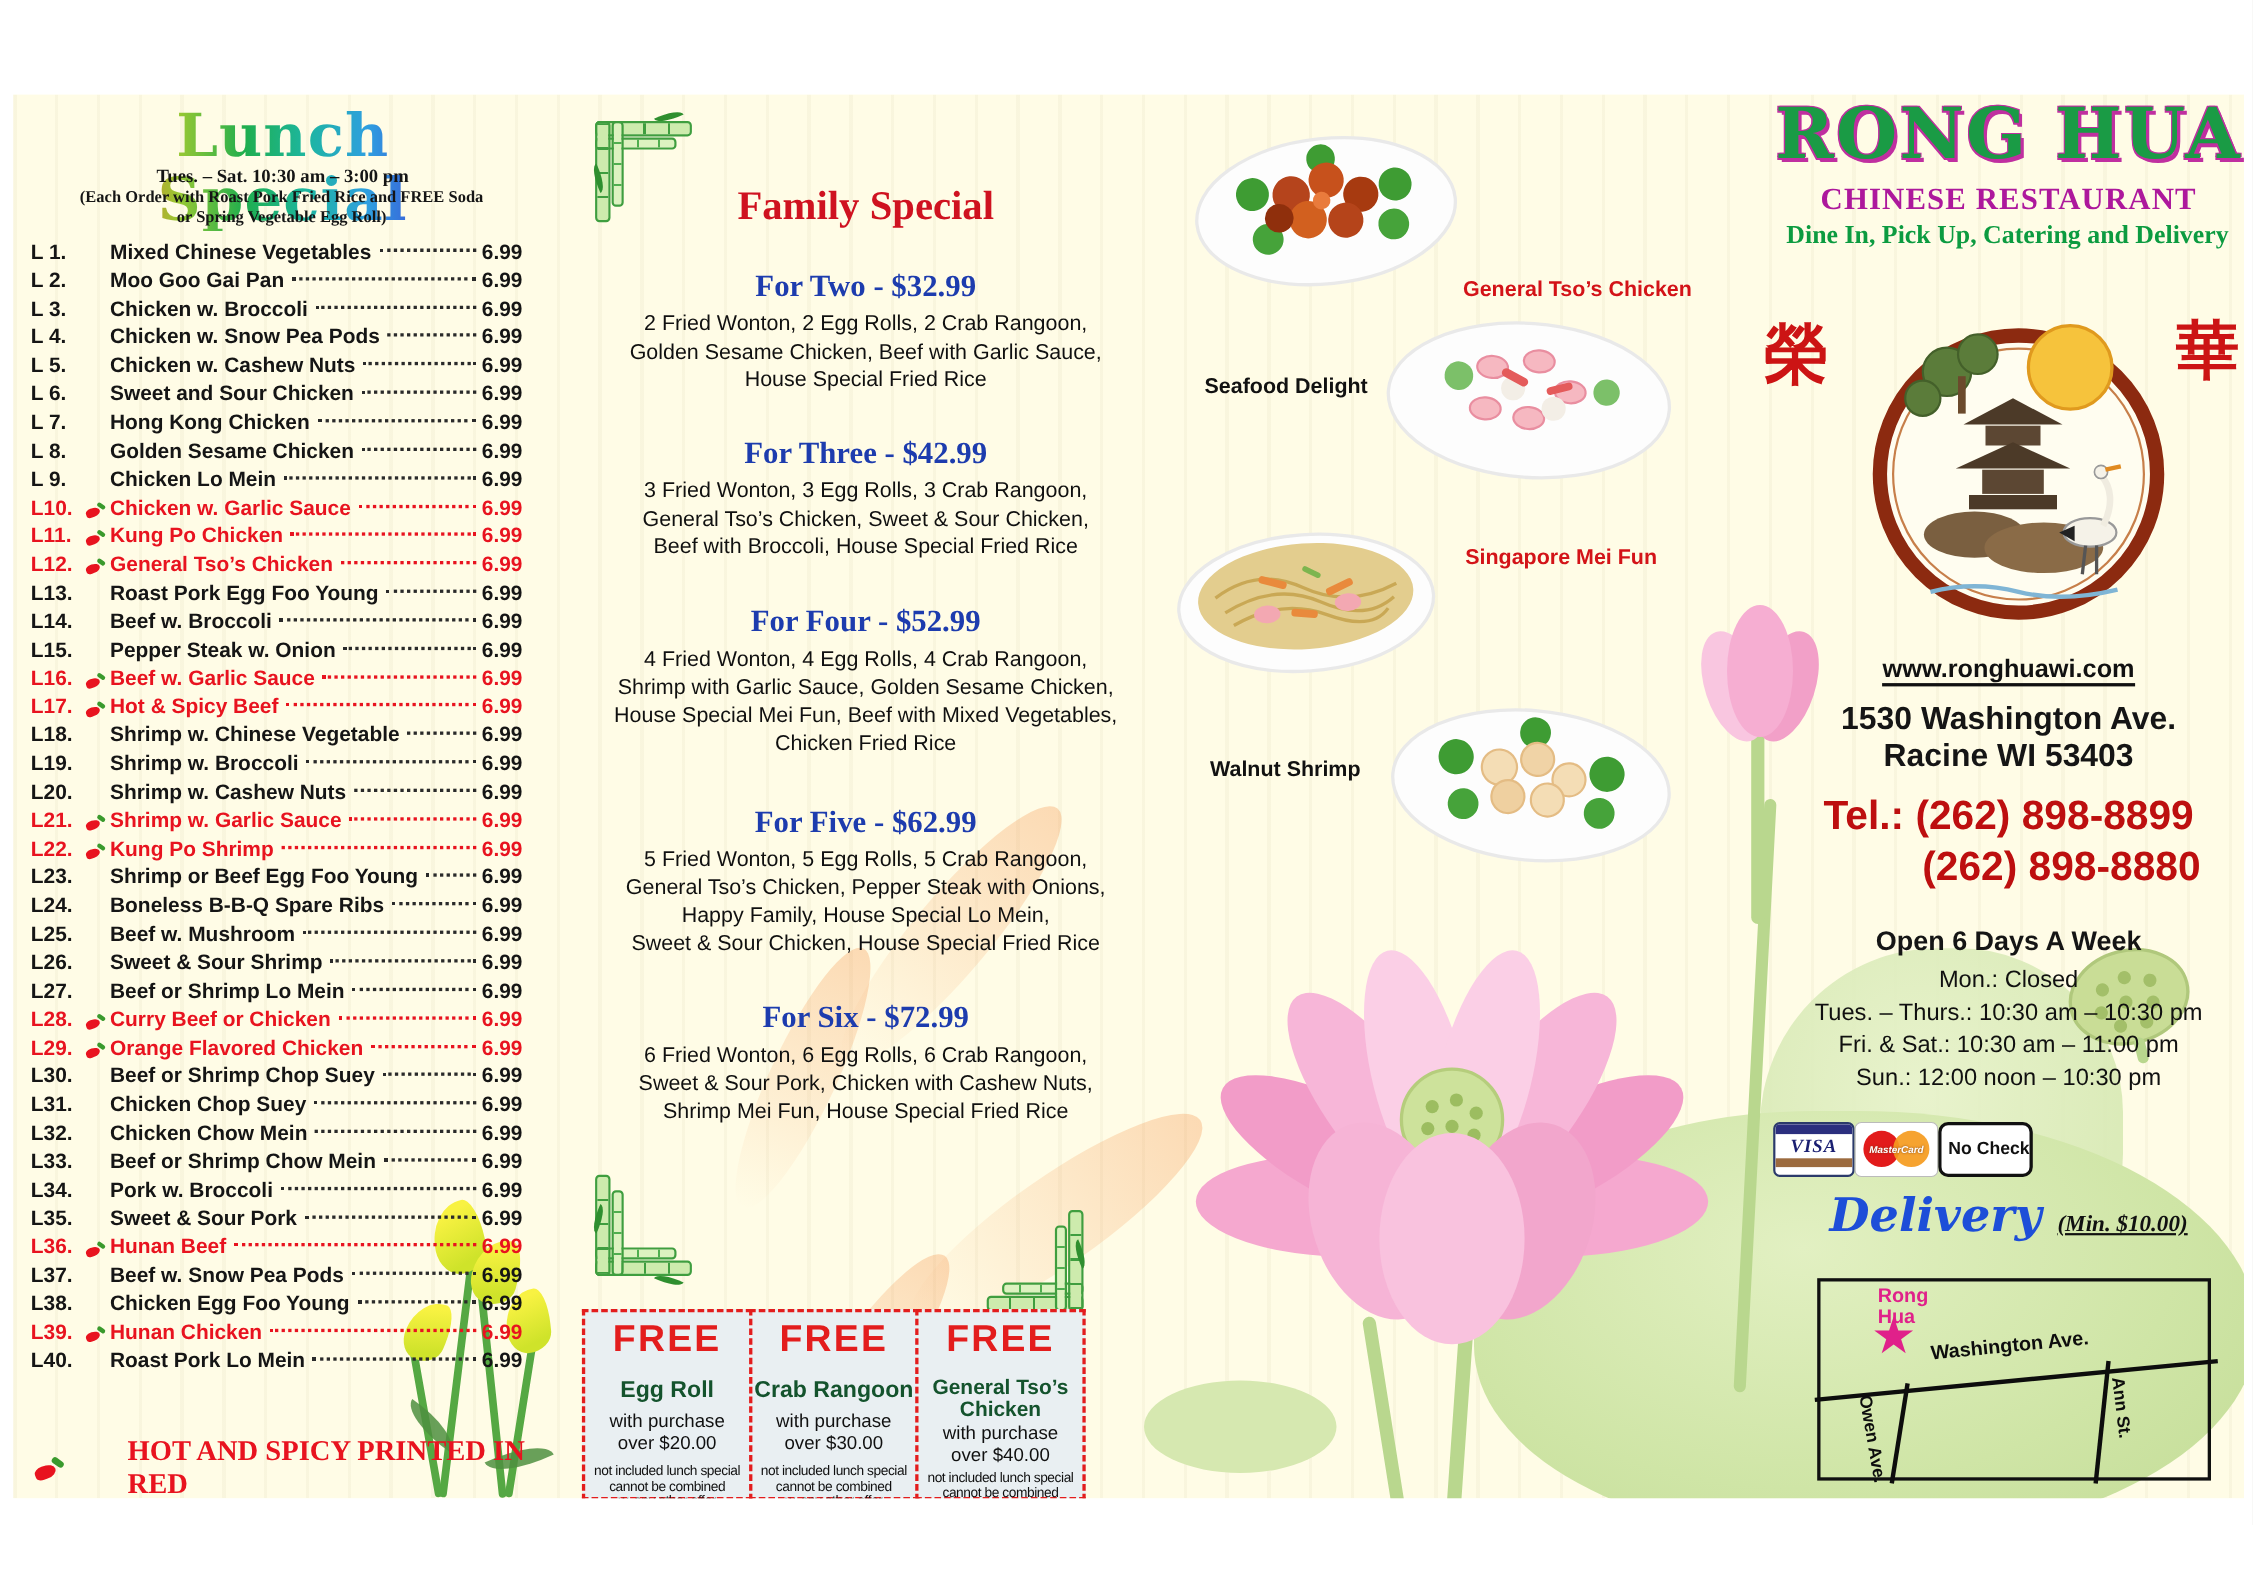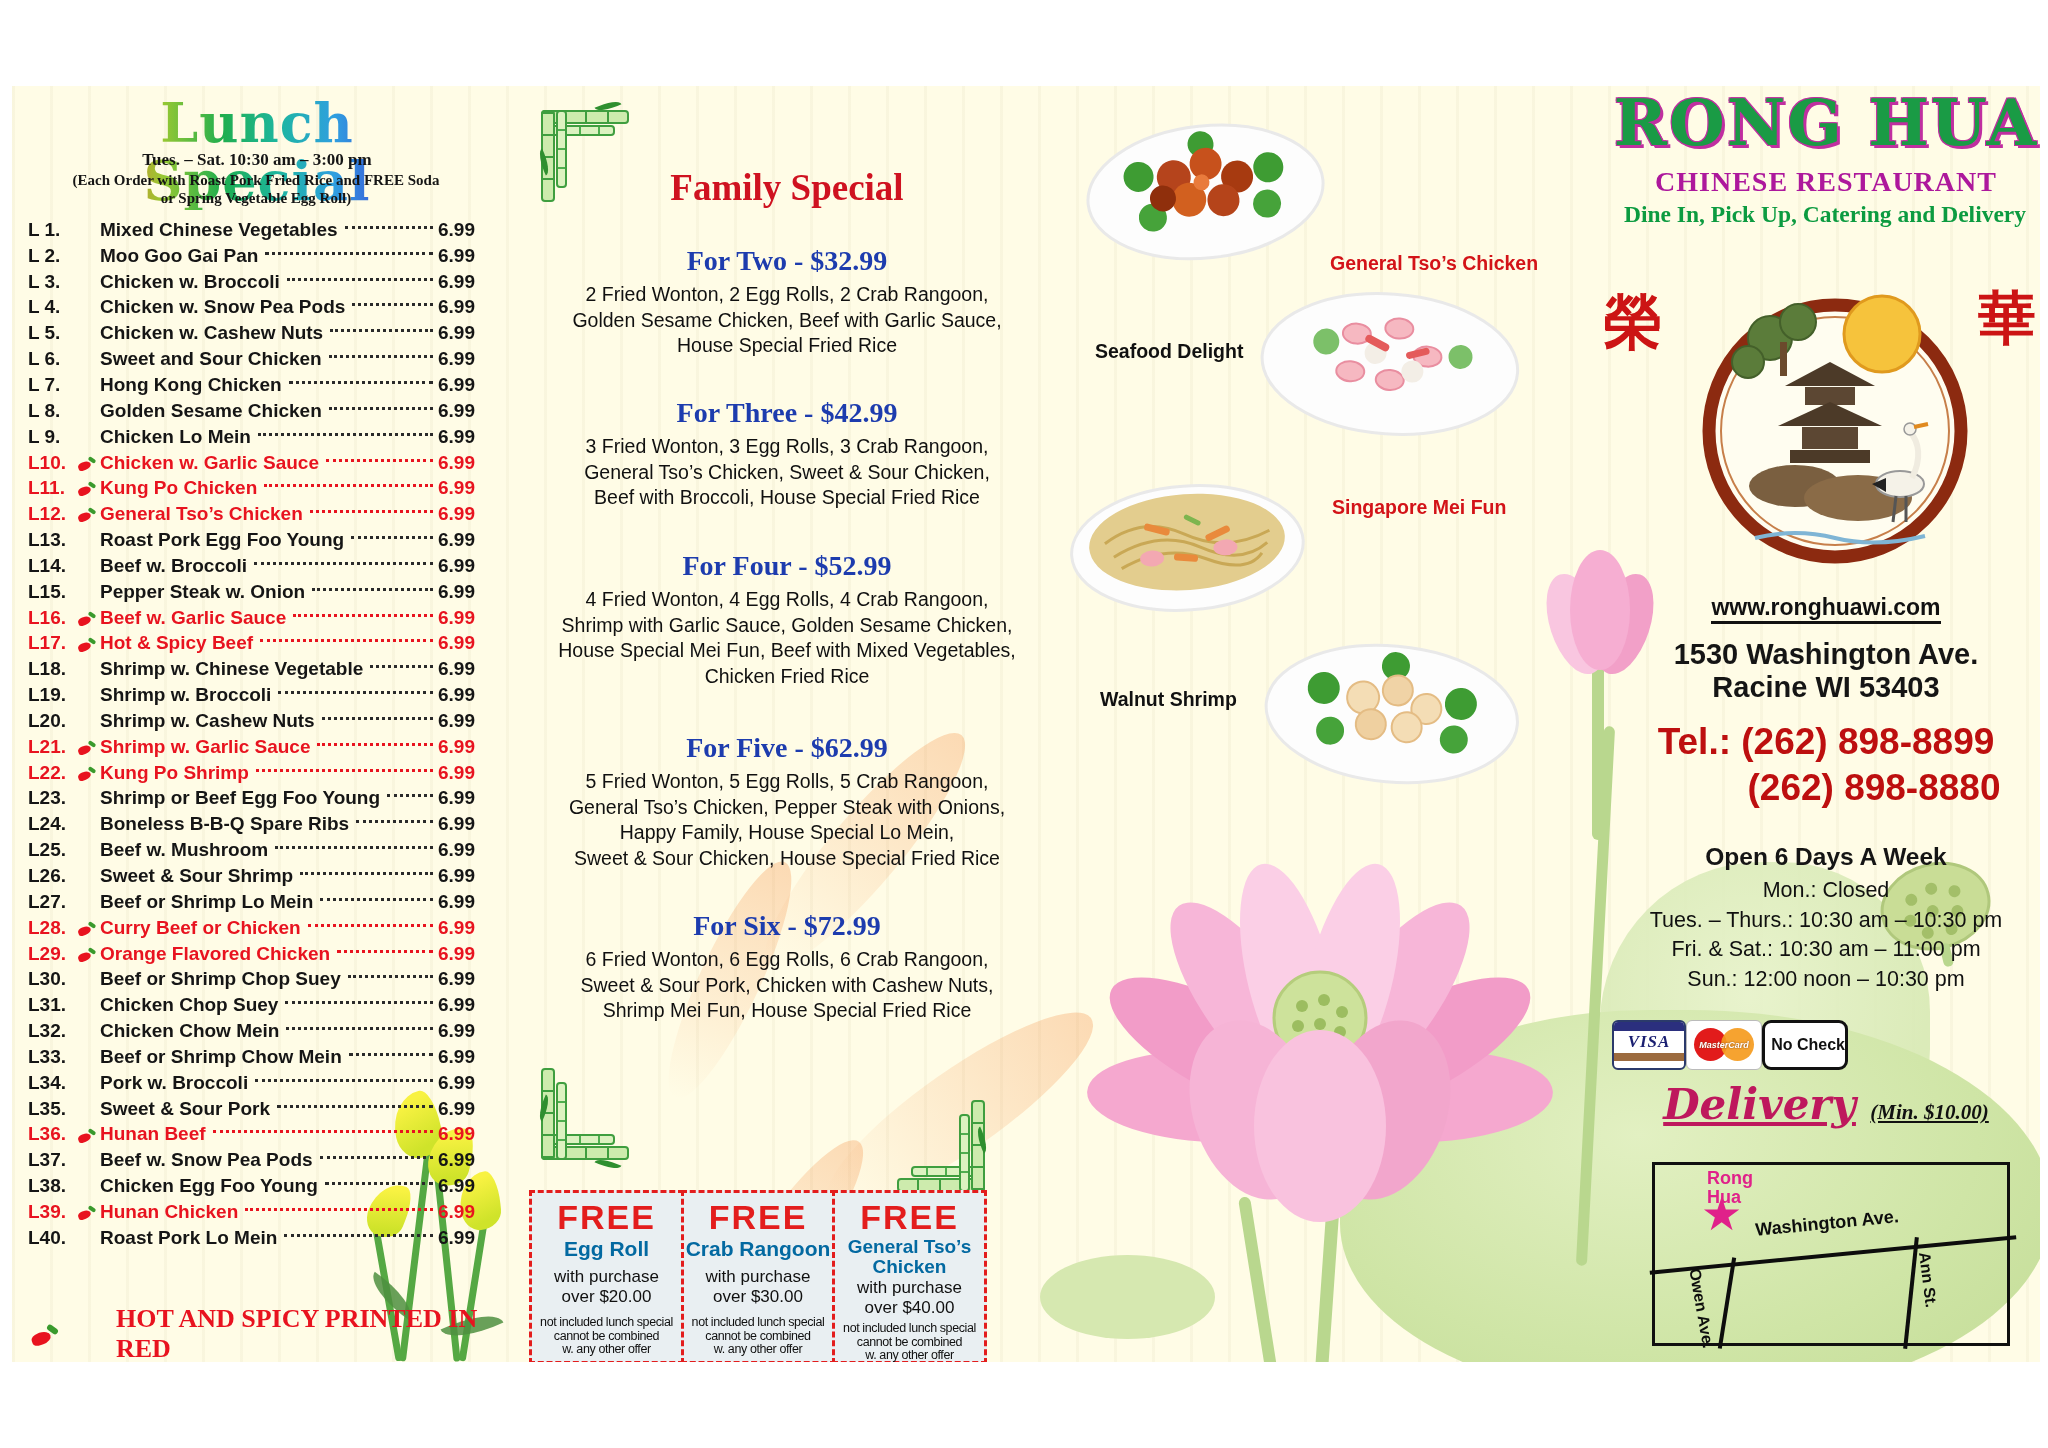--- a/index.html
+++ b/index.html
@@ -56,21 +56,21 @@
   .bamboo i.l1{left:58px;top:-4px;transform:rotate(-25deg);}
   .bamboo i.l2{left:-6px;top:52px;transform:rotate(65deg);}
   .bamboo.bl{transform:scaleY(-1);}
   .bamboo.br{transform:scale(-1,-1);}
 
   
   .coupon-row{left:517px;top:1104px;display:flex;}
   .coupon{width:149px;height:165px;background:#e9eff2;border:3.5px dashed #e31d1d;text-align:center;padding-top:3px;}
   .coupon + .coupon{margin-left:-3.5px;}
   .cp-free{font:800 34px/38px "Liberation Sans", sans-serif;color:#e31d1d;letter-spacing:2px;margin-top:2px;}
-  .cp-item{font:700 21px/23px "Liberation Sans", sans-serif;color:#0369a1;margin-top:1px;}
+  .cp-item{font:700 21px/23px "Liberation Sans", sans-serif;color:#14532d;margin-top:16px;}
   .cp-cond{font:400 17px/20px "Liberation Sans", sans-serif;color:#101010;}
   .cp-item + .cp-cond{margin-top:7px;}
   .cp-fine{font:400 12.5px/13.5px "Liberation Sans", sans-serif;color:#101010;letter-spacing:-.4px;}
   .cp-cond + .cp-fine{margin-top:9px;}
   .coupon.c2 .cp-item{font-size:19px;line-height:20px;}
   .coupon.c2 .cp-item + .cp-cond{margin-top:1px;}
   .coupon.c2 .cp-cond + .cp-fine{margin-top:4px;}
 
   
   .photo-label{font:700 19.5px/22px "Liberation Sans", sans-serif;white-space:nowrap;}
@@ -97,21 +97,21 @@
   .visa .band-top{height:9px;background:#2b2f7e;}
   .visa .vtext{font:italic 900 17px/22px "Liberation Serif", serif;color:#1a1f71;text-align:center;letter-spacing:1px;}
   .visa .band-bot{height:8px;background:#9c6b3f;}
   .mc{width:74px;height:48px;background:#fff;border:1.5px solid #bbb;border-radius:6px;position:relative;}
   .mc .c1{position:absolute;left:7px;top:7px;width:33px;height:33px;border-radius:50%;background:#e21b1b;}
   .mc .c2{position:absolute;right:7px;top:7px;width:33px;height:33px;border-radius:50%;background:#f59b1e;opacity:.92;}
   .mc .mtext{position:absolute;left:0;right:0;top:19px;text-align:center;font:italic 700 9px/10px "Liberation Sans", sans-serif;color:#fff;text-shadow:0 0 2px #7a3b12;}
   .nocheck{width:80px;height:44px;background:#fff;border:3px solid #111;border-radius:9px;display:flex;align-items:center;justify-content:flex-end;
     font:600 16px/18px "Liberation Sans", sans-serif;color:#111;}
   .delivery{left:1588px;top:996px;width:452px;text-align:center;white-space:nowrap;}
-  .delivery .dword{font:italic 700 42px/46px "DejaVu Serif", serif;color:#be185d;text-decoration:underline;}
+  .delivery .dword{font:italic 700 42px/46px "DejaVu Serif", serif;color:#1d4ed8;}
   .delivery .dmin{font:italic 700 21px/24px "Liberation Serif", serif;color:#111;margin-left:10px;text-decoration:underline;}
 
   
   .map{left:1640px;top:1076px;width:352px;height:178px;border:3.5px solid #101010;z-index:4;}
   .map-biz{position:absolute;left:52px;top:4px;font:700 18px/19px "Liberation Sans", sans-serif;color:#e0218a;}
   .map-star{position:absolute;left:46px;top:26px;font-size:46px;line-height:46px;color:#e0218a;}
   .road-main{position:absolute;left:-6px;top:88px;width:368px;height:4px;background:#0d0d0d;transform:rotate(-5.5deg);}
   .road-main-label{position:absolute;left:100px;top:48px;font:700 18px/20px "Liberation Sans", sans-serif;color:#0d0d0d;transform:rotate(-5.5deg);white-space:nowrap;}
   .road-owen{position:absolute;left:70px;top:92px;width:3.5px;height:92px;background:#0d0d0d;transform:rotate(9deg);}
   .road-owen-label{position:absolute;left:48px;top:102px;font:700 16px/17px "Liberation Sans", sans-serif;color:#0d0d0d;transform:rotate(80deg);transform-origin:left top;white-space:nowrap;}

